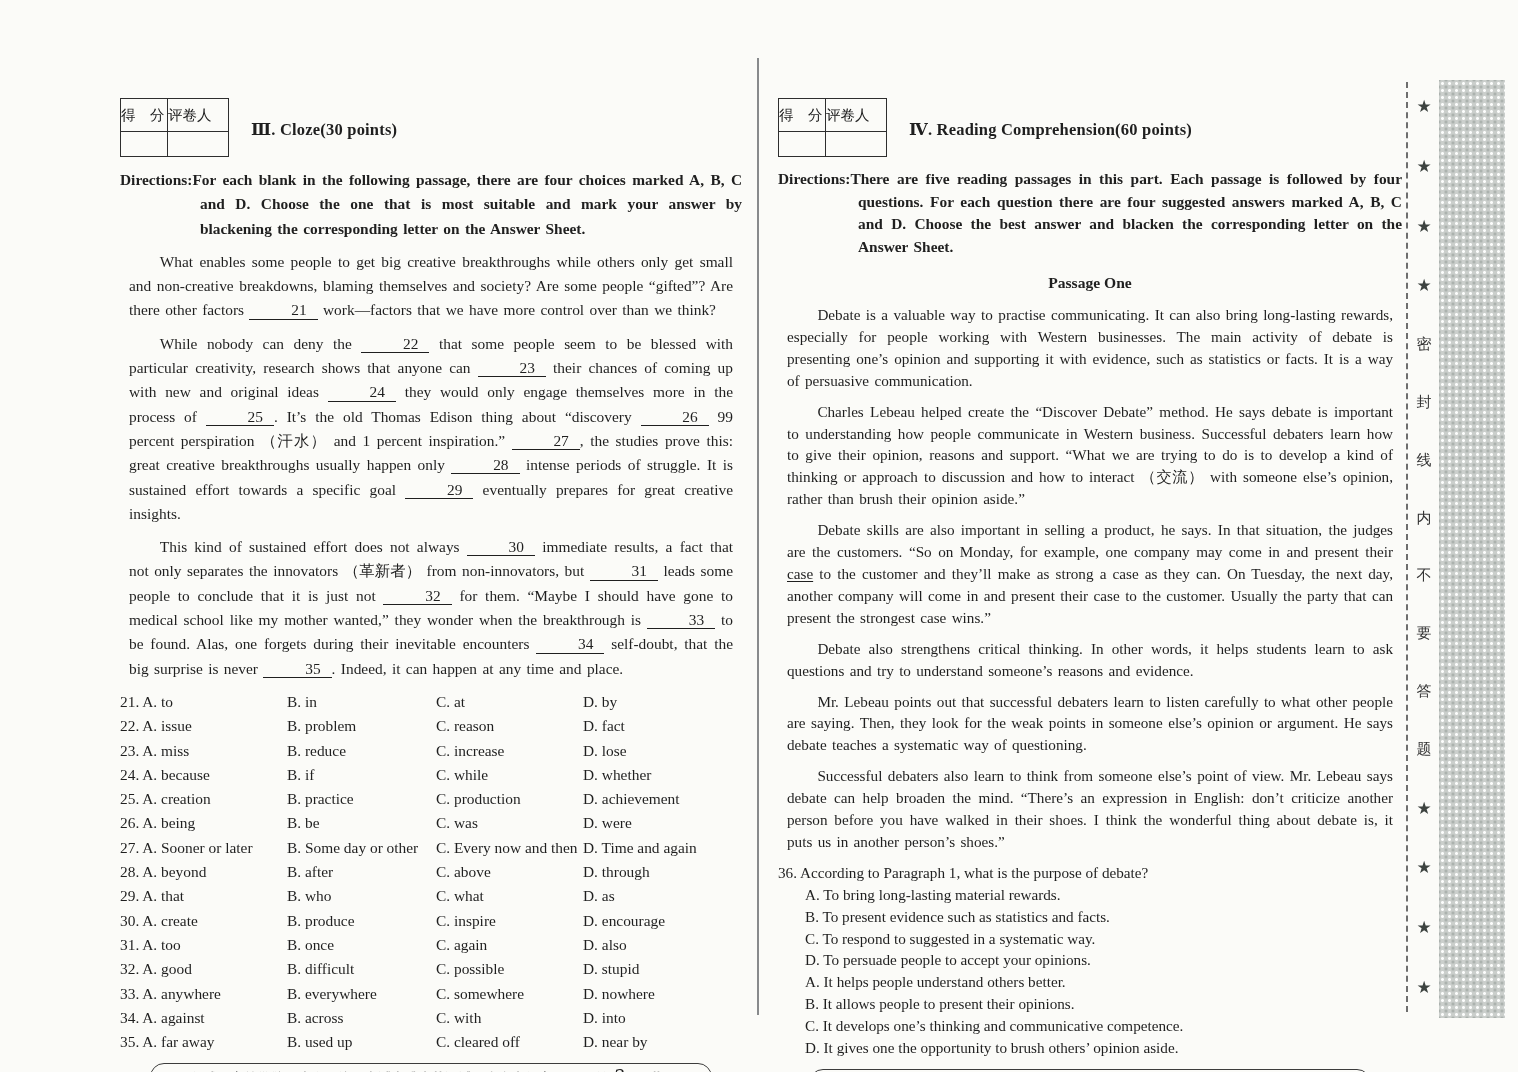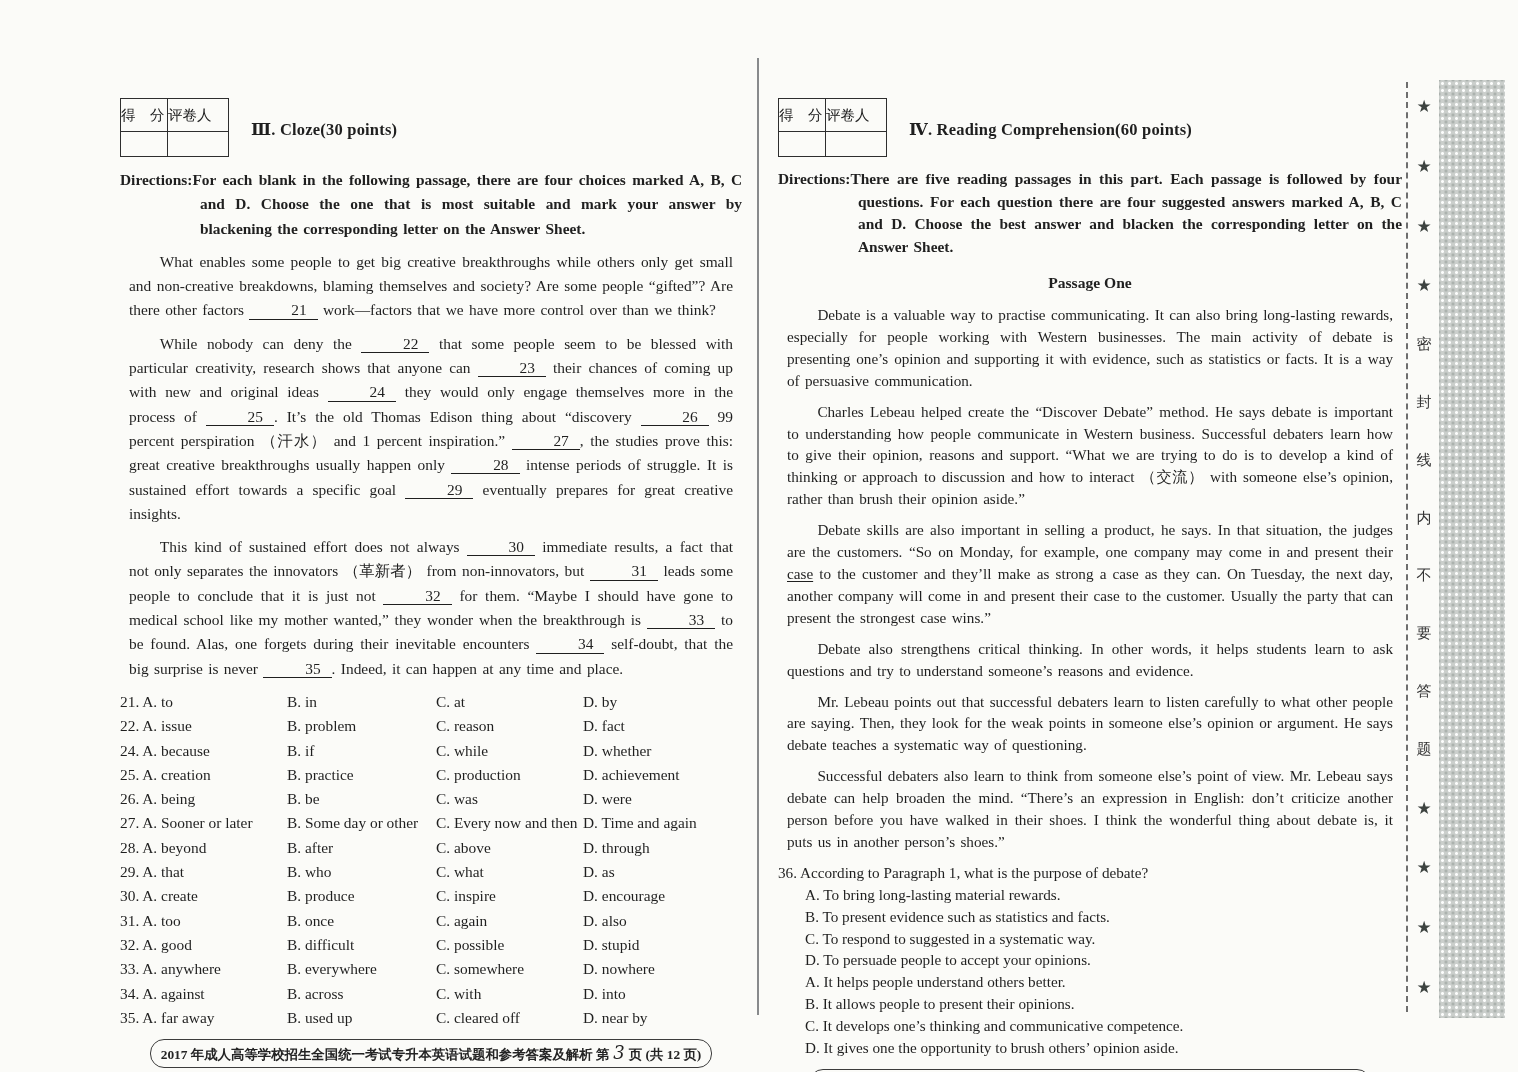--- a/index.html
+++ b/index.html
@@ -123,20 +123,26 @@
         <div class="opt-cell">C. at</div>
         <div class="opt-cell">D. by</div>
       </div>
       <div class="opt-row">
         <div class="opt-cell">22. A. issue</div>
         <div class="opt-cell">B. problem</div>
         <div class="opt-cell">C. reason</div>
         <div class="opt-cell">D. fact</div>
       </div>
       <div class="opt-row">
+        <div class="opt-cell">23. A. miss</div>
+        <div class="opt-cell">B. reduce</div>
+        <div class="opt-cell">C. increase</div>
+        <div class="opt-cell">D. lose</div>
+      </div>
+      <div class="opt-row">
         <div class="opt-cell">24. A. because</div>
         <div class="opt-cell">B. if</div>
         <div class="opt-cell">C. while</div>
         <div class="opt-cell">D. whether</div>
       </div>
       <div class="opt-row">
         <div class="opt-cell">25. A. creation</div>
         <div class="opt-cell">B. practice</div>
         <div class="opt-cell">C. production</div>
         <div class="opt-cell">D. achievement</div>

